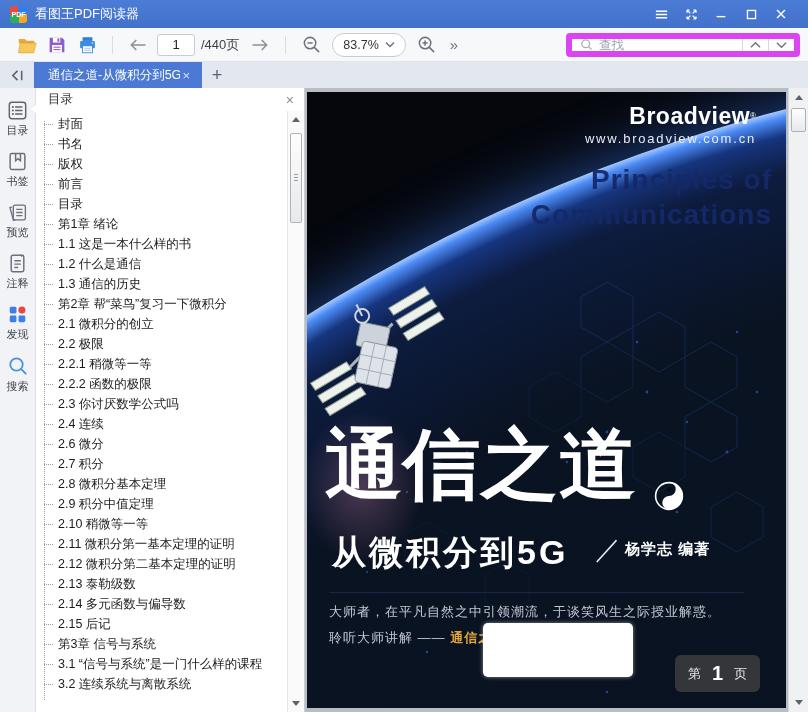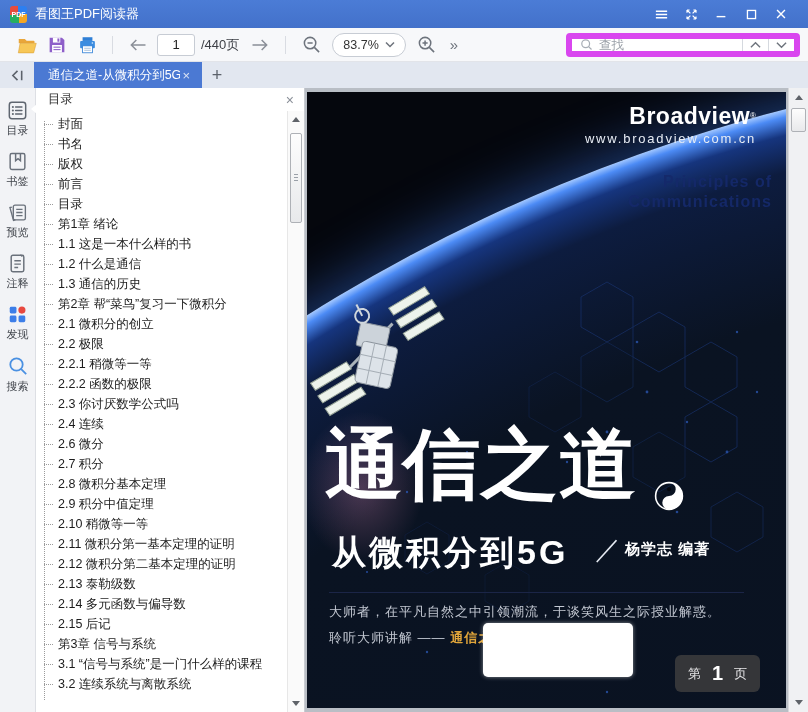--- a/index.html
+++ b/index.html
@@ -81,21 +81,21 @@
   .earth { position:absolute; left:-796px; top:-37px; width:3400px; height:3400px; border-radius:50%;
     background:radial-gradient(circle closest-side, #0a111f 0%, #0a1322 88%, #0d1c3f 96.4%, #16357e 98.5%, #4c8bf5 99.55%, #a5c9ff 100%);
     box-shadow:0 0 55px 8px rgba(58,120,240,.45); }
   .glow-blob { position:absolute; left:-30px; top:290px; width:170px; height:210px; border-radius:50%;
     background:radial-gradient(closest-side, rgba(226,140,186,.30), rgba(226,140,186,0) 72%); }
   .hexes { position:absolute; inset:0; }
   .brand { position:absolute; top:11px; right:30px; text-align:right; color:#fff; }
   .brand .name { font-size:23px; font-weight:bold; letter-spacing:0.5px; }
   .brand .reg { font-size:8px; vertical-align:super; }
   .brand .url { font-size:13px; letter-spacing:1.8px; color:#e8edf5; margin-top:1px; }
-  .watermark { position:absolute; top:80px; right:14px; text-align:right; font-size:16px; font-weight:bold;
+  .watermark { position:absolute; top:70px; right:14px; text-align:right; font-size:28px; font-weight:bold;
     color:#15296a; line-height:1.25; letter-spacing:1px; opacity:.95; }
   .cover-title { position:absolute; left:18px; top:322px; font-size:77px; font-weight:800; color:#fff;
     letter-spacing:1px; white-space:nowrap; font-family:"Liberation Serif","DejaVu Serif",serif; }
   .yinyang { position:absolute; left:347px; top:389px; }
   .cover-sub { position:absolute; left:25px; top:438px; font-size:34px; font-weight:bold; color:#fff; letter-spacing:3px; white-space:nowrap; }
   .author { position:absolute; left:288px; top:440px; color:#fff; display:flex; align-items:center; }
   .author .slash { font-size:26px; font-weight:300; color:#e8edf5; margin-right:4px; }
   .author .name { font-size:15px; font-weight:bold; letter-spacing:1px; }
   .cover-line { position:absolute; left:22px; right:42px; top:500px; height:1px; background:#1b2547; }
   .tag1 { position:absolute; left:22px; top:511px; font-size:13px; color:#c3c8d2; letter-spacing:1px; white-space:nowrap; }

